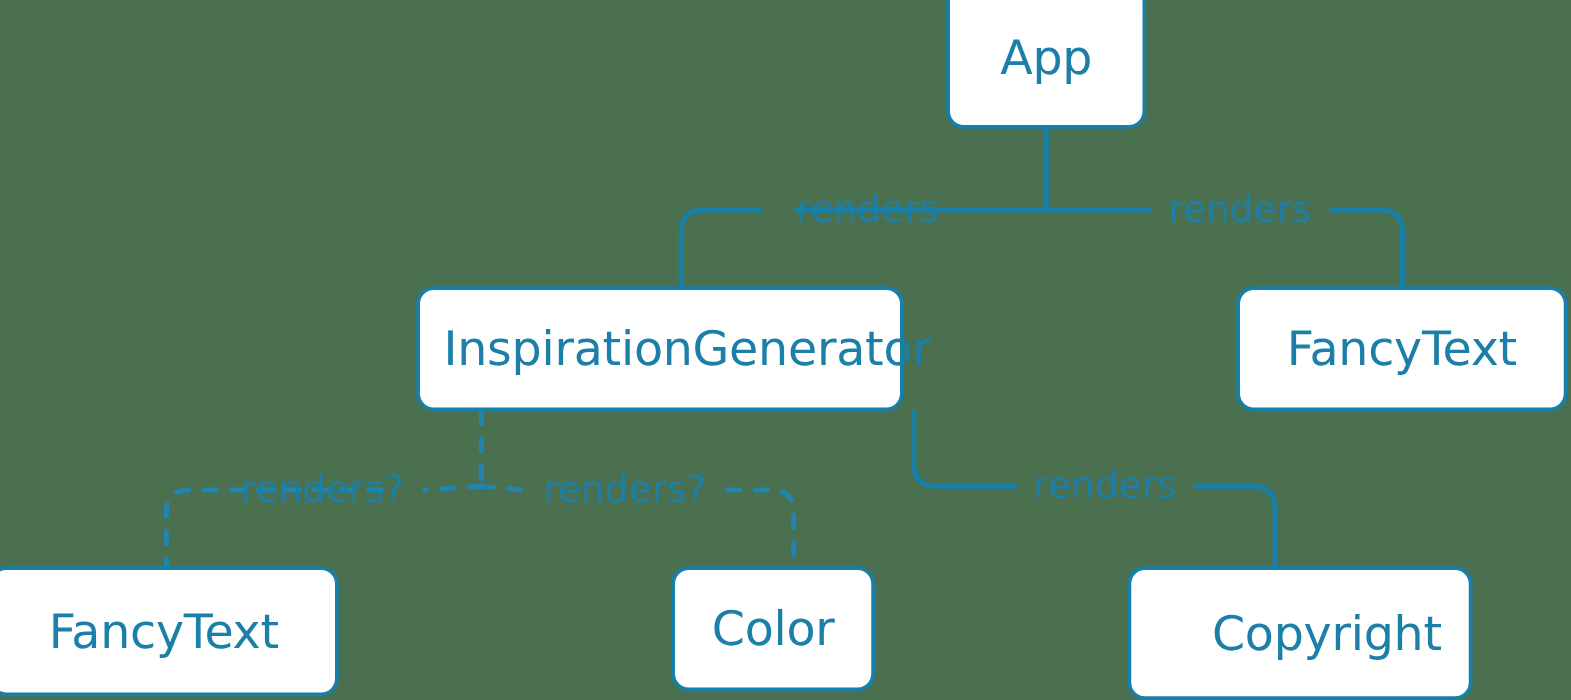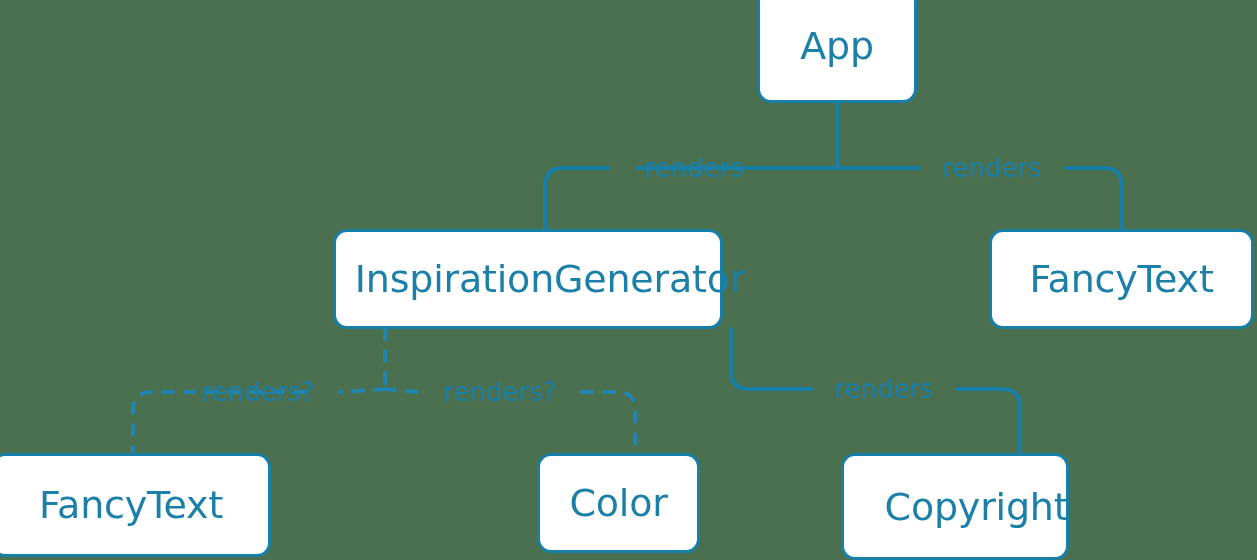--- a/index.html
+++ b/index.html
@@ -37,33 +37,33 @@
     color: #1b7fa8;
     font-size: 38px;
     font-weight: 400;
     letter-spacing: -0.2px;
     white-space: nowrap;
     z-index: 2;
   }
   .edge-label {
     position: absolute;
     color: #1b7fa8;
-    font-size: 26px;
+    font-size: 30px;
     font-weight: 400;
     white-space: nowrap;
     z-index: 3;
     transform: translate(-50%, -50%);
   }
   
   #node-app            { left: 757px;  top: -12px;  width: 160px; height: 115px; }
   #node-inspiration    { left: 333px;  top: 229px;  width: 390px; height: 100px; padding-left: 44px; }
   #node-fancytext-right{ left: 989px;  top: 229px;  width: 265px; height: 100px; }
   #node-fancytext-left { left: -9px;   top: 453px;  width: 280px; height: 104px; }
   #node-color          { left: 537px;  top: 453px;  width: 163px; height: 100px; }
-  #node-copyright      { left: 841px;  top: 453px;  width: 228px; height: 107px; padding-left: 43px; }
+  #node-copyright      { left: 902px;  top: 453px;  width: 276px; height: 107px; padding-left: 43px; }
 </style>
 </head>
 <body>
 
 <div id="diagram-root">
 
   <svg id="edge-layer" viewBox="0 0 1257 560" xmlns="http://www.w3.org/2000/svg">
 
     <path d="M 837 103 L 837 168" fill="none" stroke="#177fa8" stroke-width="4" stroke-linecap="round"></path>
 

